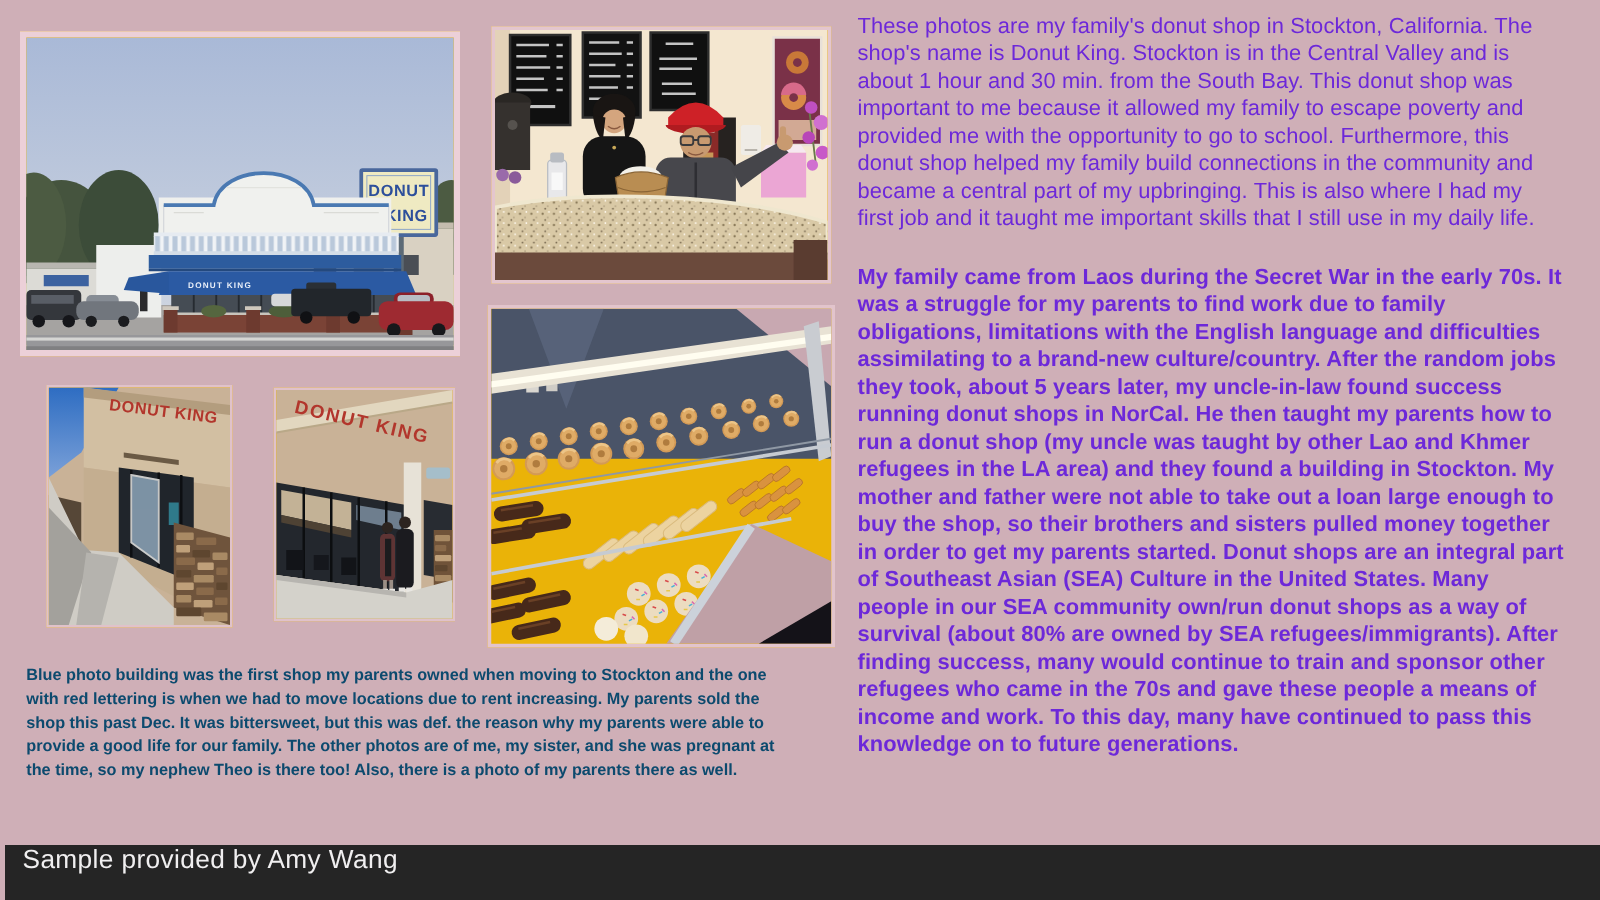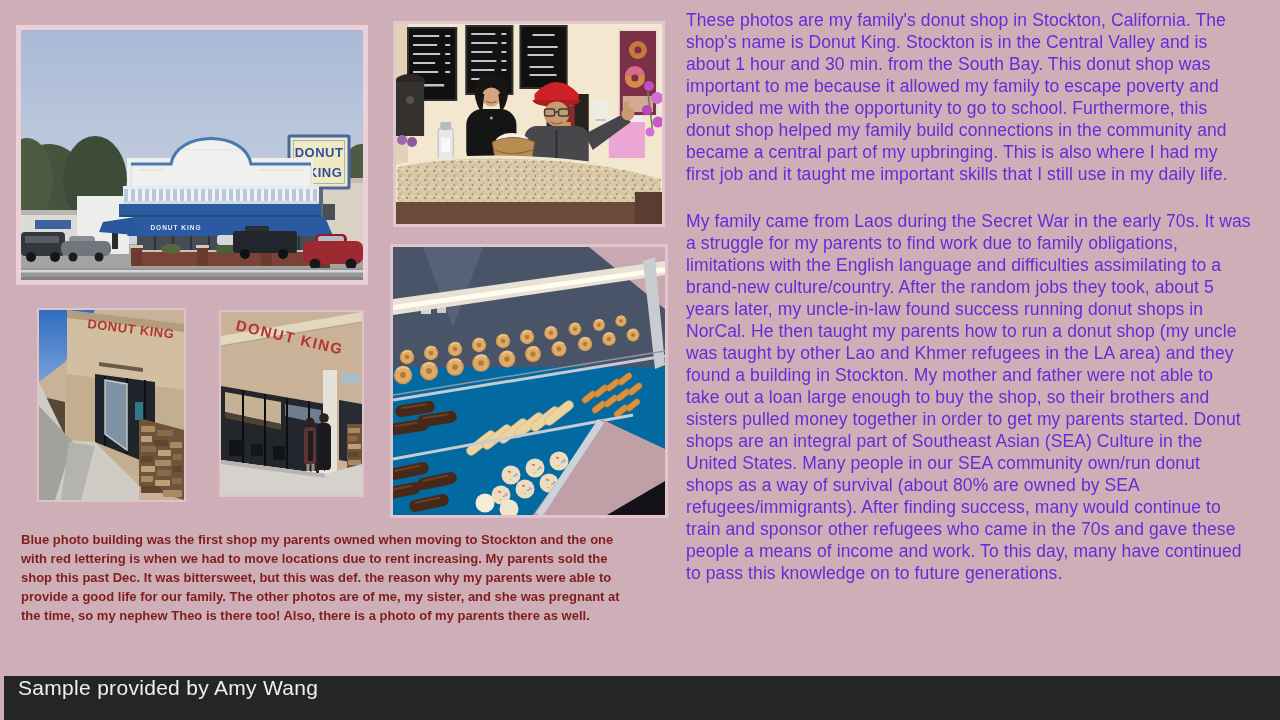--- a/index.html
+++ b/index.html
@@ -1,28 +1,28 @@
 <!DOCTYPE html>
 <html><head>
 <meta charset="utf-8">
 <style>
   html,body{margin:0;padding:0;background:#cfafb7;}
   .slide{position:relative;width:1280px;height:720px;background:#cfafb7;overflow:hidden;
          font-family:"Liberation Sans",sans-serif;}
-  .photo{position:absolute;box-sizing:border-box;background:#0369a1;}
+  .photo{position:absolute;box-sizing:border-box;background:#eab308;}
   .photo svg{display:block;width:100%;height:100%;}
   .ph1{left:16px;top:25px;width:352px;height:260px;border:5px solid #ecd0d8;}
   .ph2{left:393px;top:21px;width:272px;height:206px;border:3px solid #e4c6ce;}
   .ph3{left:390px;top:244px;width:278px;height:274px;border:3px solid #e2c4cc;}
   .ph4{left:37px;top:308px;width:149px;height:194px;border:2px solid #e0c2ca;}
   .ph5{left:219px;top:310px;width:145px;height:187px;border:2px solid #e0c2ca;}
   .bodycol{position:absolute;left:686px;top:9px;width:565px;color:#6d28d9;
            font-size:17.5px;line-height:22px;letter-spacing:.1px;}
-  .bodycol .para + .para{margin-top:25px;}
-  .caption{position:absolute;left:21px;top:530px;width:617px;color:#7f1d1d;
+  .bodycol .para + .para{margin-top:25px;font-weight:bold;}
+  .caption{position:absolute;left:21px;top:530px;width:617px;color:#0c4a6e;
            font-weight:bold;font-size:13px;line-height:19px;}
   .footer{position:absolute;left:4px;bottom:0;width:1280px;height:44px;background:#252525;
           display:flex;align-items:flex-start;}
   .footer span{color:#f0eff0;font-size:21px;padding-left:14px;letter-spacing:.3px;}
   text{font-family:"Liberation Sans",sans-serif;}
 </style>
 </head>
 <body>
 
 <div class="slide">

